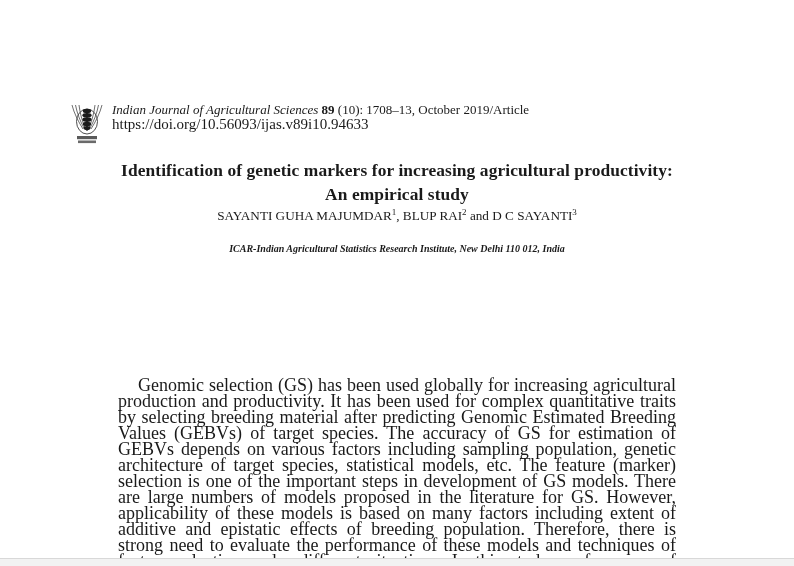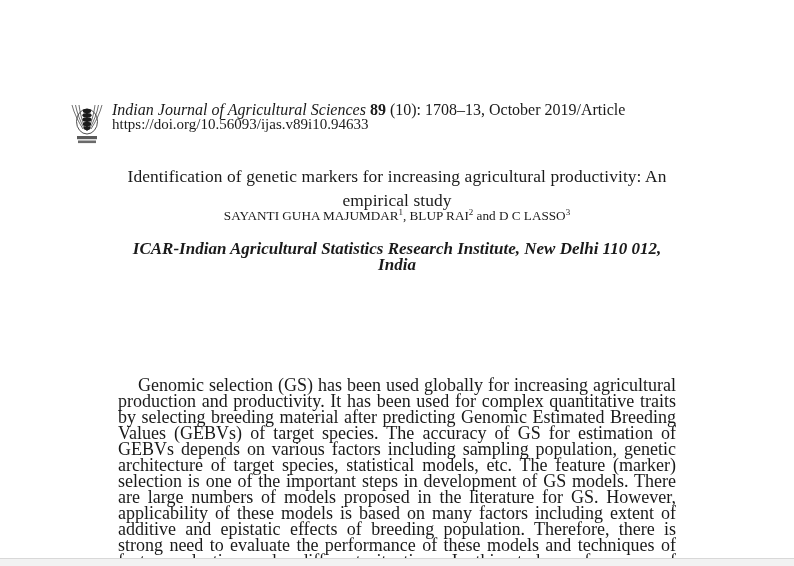--- a/index.html
+++ b/index.html
@@ -45,46 +45,46 @@
     width: 38px;
     height: 44px;
     flex: 0 0 38px;
     margin-right: 6px;
     margin-top: 1px;
   }
   .masthead-text {
     padding-top: 2px;
   }
   .journal-line {
-    font-size: 16px;
+    font-size: 13px;
     line-height: 14px;
     white-space: nowrap;
   }
   .journal-name {
     font-style: italic;
   }
   .journal-vol {
     font-weight: bold;
     font-style: normal;
   }
   .doi-line {
     font-size: 15px;
     line-height: 15px;
     white-space: nowrap;
   }
 
   
   .title {
     position: absolute;
     left: 118px;
-    top: 152px;
+    top: 146px;
     width: 558px;
     text-align: center;
     font-size: 17.4px;
-    font-weight: normal;
+    font-weight: bold;
     line-height: 24px;
     letter-spacing: 0.1px;
   }
 
   
   .authors {
     position: absolute;
     left: 118px;
     top: 207px;
     width: 558px;
@@ -100,21 +100,21 @@
 
   
   .affiliation {
     position: absolute;
     left: 118px;
     top: 241px;
     width: 558px;
     text-align: center;
     font-style: italic;
     font-weight: bold;
-    font-size: 17px;
+    font-size: 10px;
     line-height: 16px;
   }
 
   
   .dates {
     position: absolute;
     left: 118px;
     top: 272px;
     width: 558px;
     text-align: center;
@@ -179,21 +179,21 @@
       <div class="journal-line">
         <span class="journal-name">Indian Journal of Agricultural Sciences</span><span>&nbsp;</span><span class="journal-vol">89</span><span>&nbsp;</span><span>(10): 1708–13, October 2019/Article</span>
       </div>
       <div class="doi-line">https://doi.org/10.56093/ijas.v89i10.94633</div>
     </div>
   </div>
 
   <h1 class="title">Identification of genetic markers for increasing agricultural productivity: An empirical study</h1>
 
   <div class="authors">
-    <span>SAYANTI GUHA MAJUMDAR</span><sup>1</sup><span>, </span><span>BLUP RAI</span><sup>2</sup><span> and </span><span>D C LASSO</span><sup>3</sup>
+    <span>SAYANTI GUHA MAJUMDAR</span><sup>1</sup><span>, </span><span>BLUP RAI</span><sup>2</sup><span> and </span><span>D C SAYANTI</span><sup>3</sup>
   </div>
 
   <div class="affiliation">ICAR-Indian Agricultural Statistics Research Institute, New Delhi 110 012, India</div>
 
 
   <div class="abstract-body">Genomic selection (GS) has been used globally for increasing agricultural production and productivity. It has been used for complex quantitative traits by selecting breeding material after predicting Genomic Estimated Breeding Values (GEBVs) of target species. The accuracy of GS for estimation of GEBVs depends on various factors including sampling population, genetic architecture of target species, statistical models, etc. The feature (marker) selection is one of the important steps in development of GS models. There are large numbers of models proposed in the literature for GS. However, applicability of these models is based on many factors including extent of additive and epistatic effects of breeding population.  Therefore, there is strong need to evaluate the performance of these models and techniques of feature selection under different situations. In this study, performance of linear/additive effect models, viz. linear least squared regression, BLUP, LASSO, ridge regression, SpAM as well as non-linear/epistatic effect models, viz. mRMR, HSIC LASSO have been evaluated through a simulation study in R platform.  In general, performance of SpAM was found to be superior for GS than all other models considered in this study in case of presence of additive effect and absence of epistatic effect. However, in case of low heritability and high epistatic effect the HSIC LASSO outperformed all models. This study will assist researcher in selection of appropriate feature selection technique for a given situation.</div>
 
 </div>
 <div class="page-shadow"></div>
 

